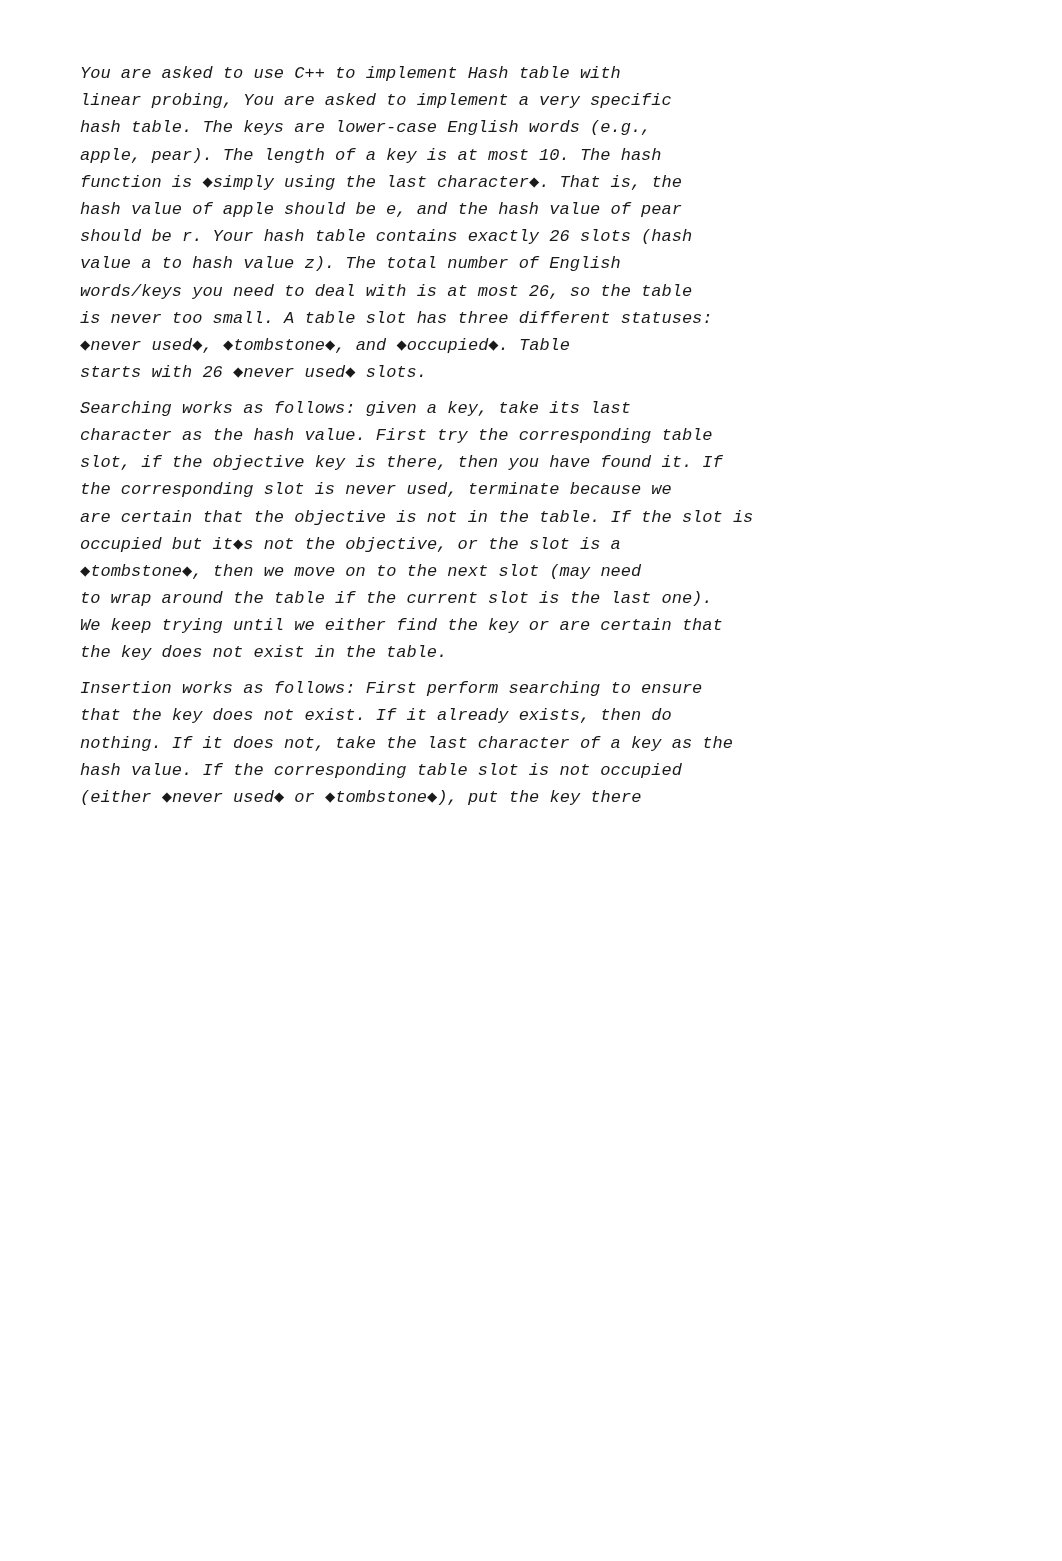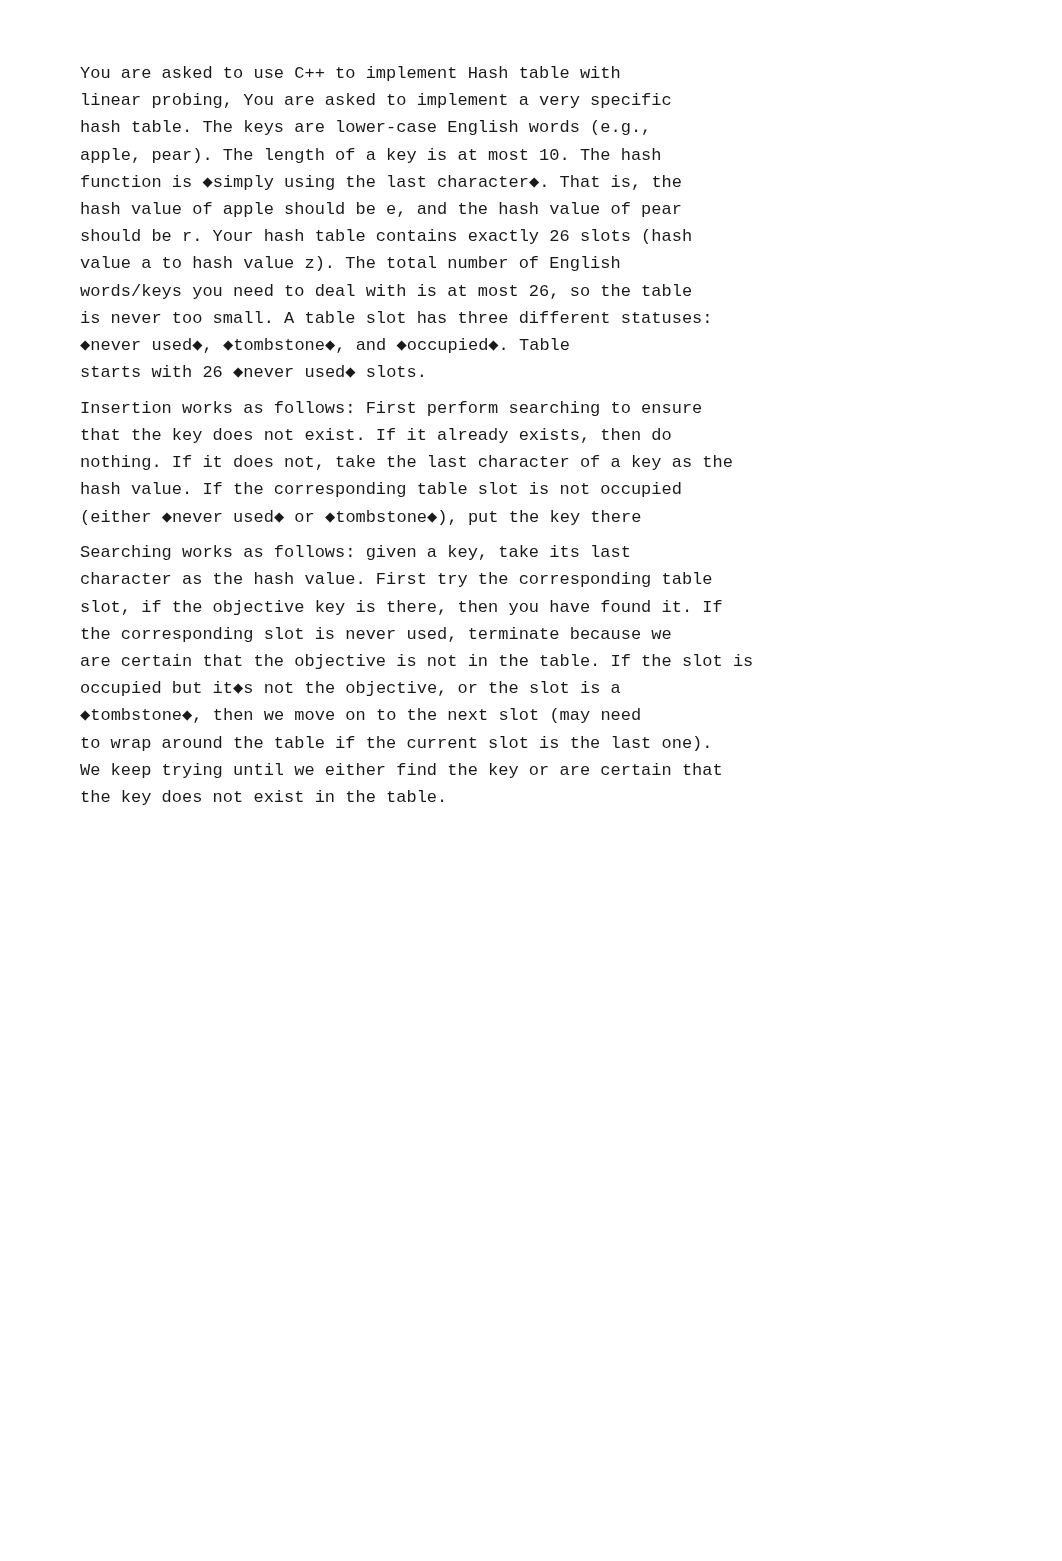--- a/index.html
+++ b/index.html
@@ -14,20 +14,21 @@
       font-size: 17px;
       line-height: 1.6;
       color: #1a1a1a;
     }
 
     .page-container {
       width: 1062px;
       min-height: 1561px;
       background: #ffffff;
       padding: 60px 80px 80px 80px;
+      font-style: italic;
     }
 
     .content-text {
       max-width: 900px;
     }
 
     p {
       margin-bottom: 0.2em;
       text-align: left;
     }
@@ -52,34 +53,34 @@
       hash value of apple should be e, and the hash value of pear<br>
       should be r. Your hash table contains exactly 26 slots (hash<br>
       value a to hash value z). The total number of English<br>
       words/keys you need to deal with is at most 26, so the table<br>
       is never too small. A table slot has three different statuses:<br>
       <span class="diamond-char">◆</span>never used<span class="diamond-char">◆</span>, <span class="diamond-char">◆</span>tombstone<span class="diamond-char">◆</span>, and <span class="diamond-char">◆</span>occupied<span class="diamond-char">◆</span>. Table<br>
       starts with 26 <span class="diamond-char">◆</span>never used<span class="diamond-char">◆</span> slots.
     </p>
 
     <p style="margin-top: 0.5em;">
-      Insertion works as follows: First perform searching to ensure<br>
-      that the key does not exist. If it already exists, then do<br>
-      nothing. If it does not, take the last character of a key as the<br>
-      hash value. If the corresponding table slot is not occupied<br>
-      (either <span class="diamond-char">◆</span>never used<span class="diamond-char">◆</span> or <span class="diamond-char">◆</span>tombstone<span class="diamond-char">◆</span>), put the key there
-    </p>
-
-    <p style="margin-top: 0.5em;">
       Searching works as follows: given a key, take its last<br>
       character as the hash value. First try the corresponding table<br>
       slot, if the objective key is there, then you have found it. If<br>
       the corresponding slot is never used, terminate because we<br>
       are certain that the objective is not in the table. If the slot is<br>
       occupied but it<span class="diamond-char">◆</span>s not the objective, or the slot is a<br>
       <span class="diamond-char">◆</span>tombstone<span class="diamond-char">◆</span>, then we move on to the next slot (may need<br>
       to wrap around the table if the current slot is the last one).<br>
       We keep trying until we either find the key or are certain that<br>
       the key does not exist in the table.
     </p>
 
+    <p style="margin-top: 0.5em;">
+      Insertion works as follows: First perform searching to ensure<br>
+      that the key does not exist. If it already exists, then do<br>
+      nothing. If it does not, take the last character of a key as the<br>
+      hash value. If the corresponding table slot is not occupied<br>
+      (either <span class="diamond-char">◆</span>never used<span class="diamond-char">◆</span> or <span class="diamond-char">◆</span>tombstone<span class="diamond-char">◆</span>), put the key there
+    </p>
+
   </div>
 </div>
 
 </body></html>

